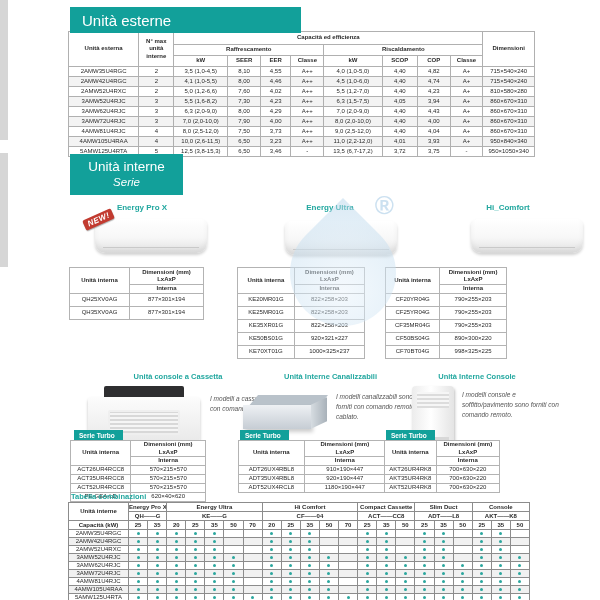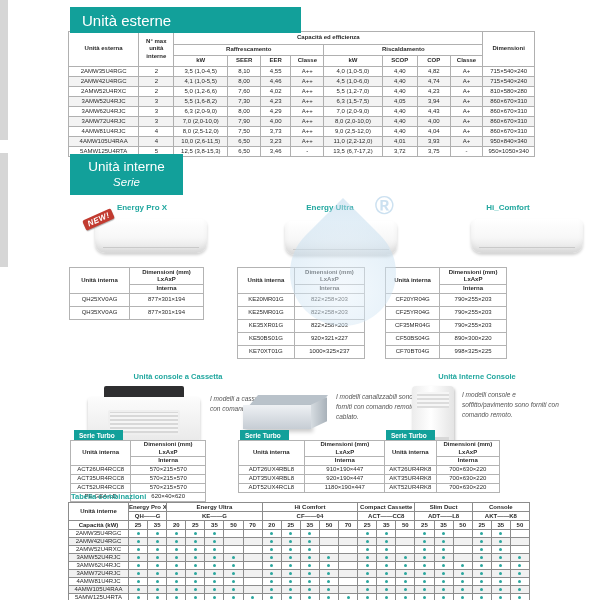--- a/index.html
+++ b/index.html
@@ -456,20 +456,21 @@
               <td>570×215×570</td>
             </tr>
             <tr>
               <td>PE-GEA-LD</td>
               <td>620×40×620</td>
             </tr>
           </tbody>
         </table>
       </div>
       <div class="special s1">
+        <div class="stitle">Unità Interne Canalizzabili</div>
         <div class="art duct">
           <div class="part-a"></div>
           <div class="part-b"></div>
           <div class="part-c"></div>
         </div>
         <div class="desc">I modelli canalizzabili sono forniti con comando remoto e cablato.</div>
         <div class="serie">Serie Turbo</div>
         <table class="dim-table compact">
           <thead>
             <tr>

